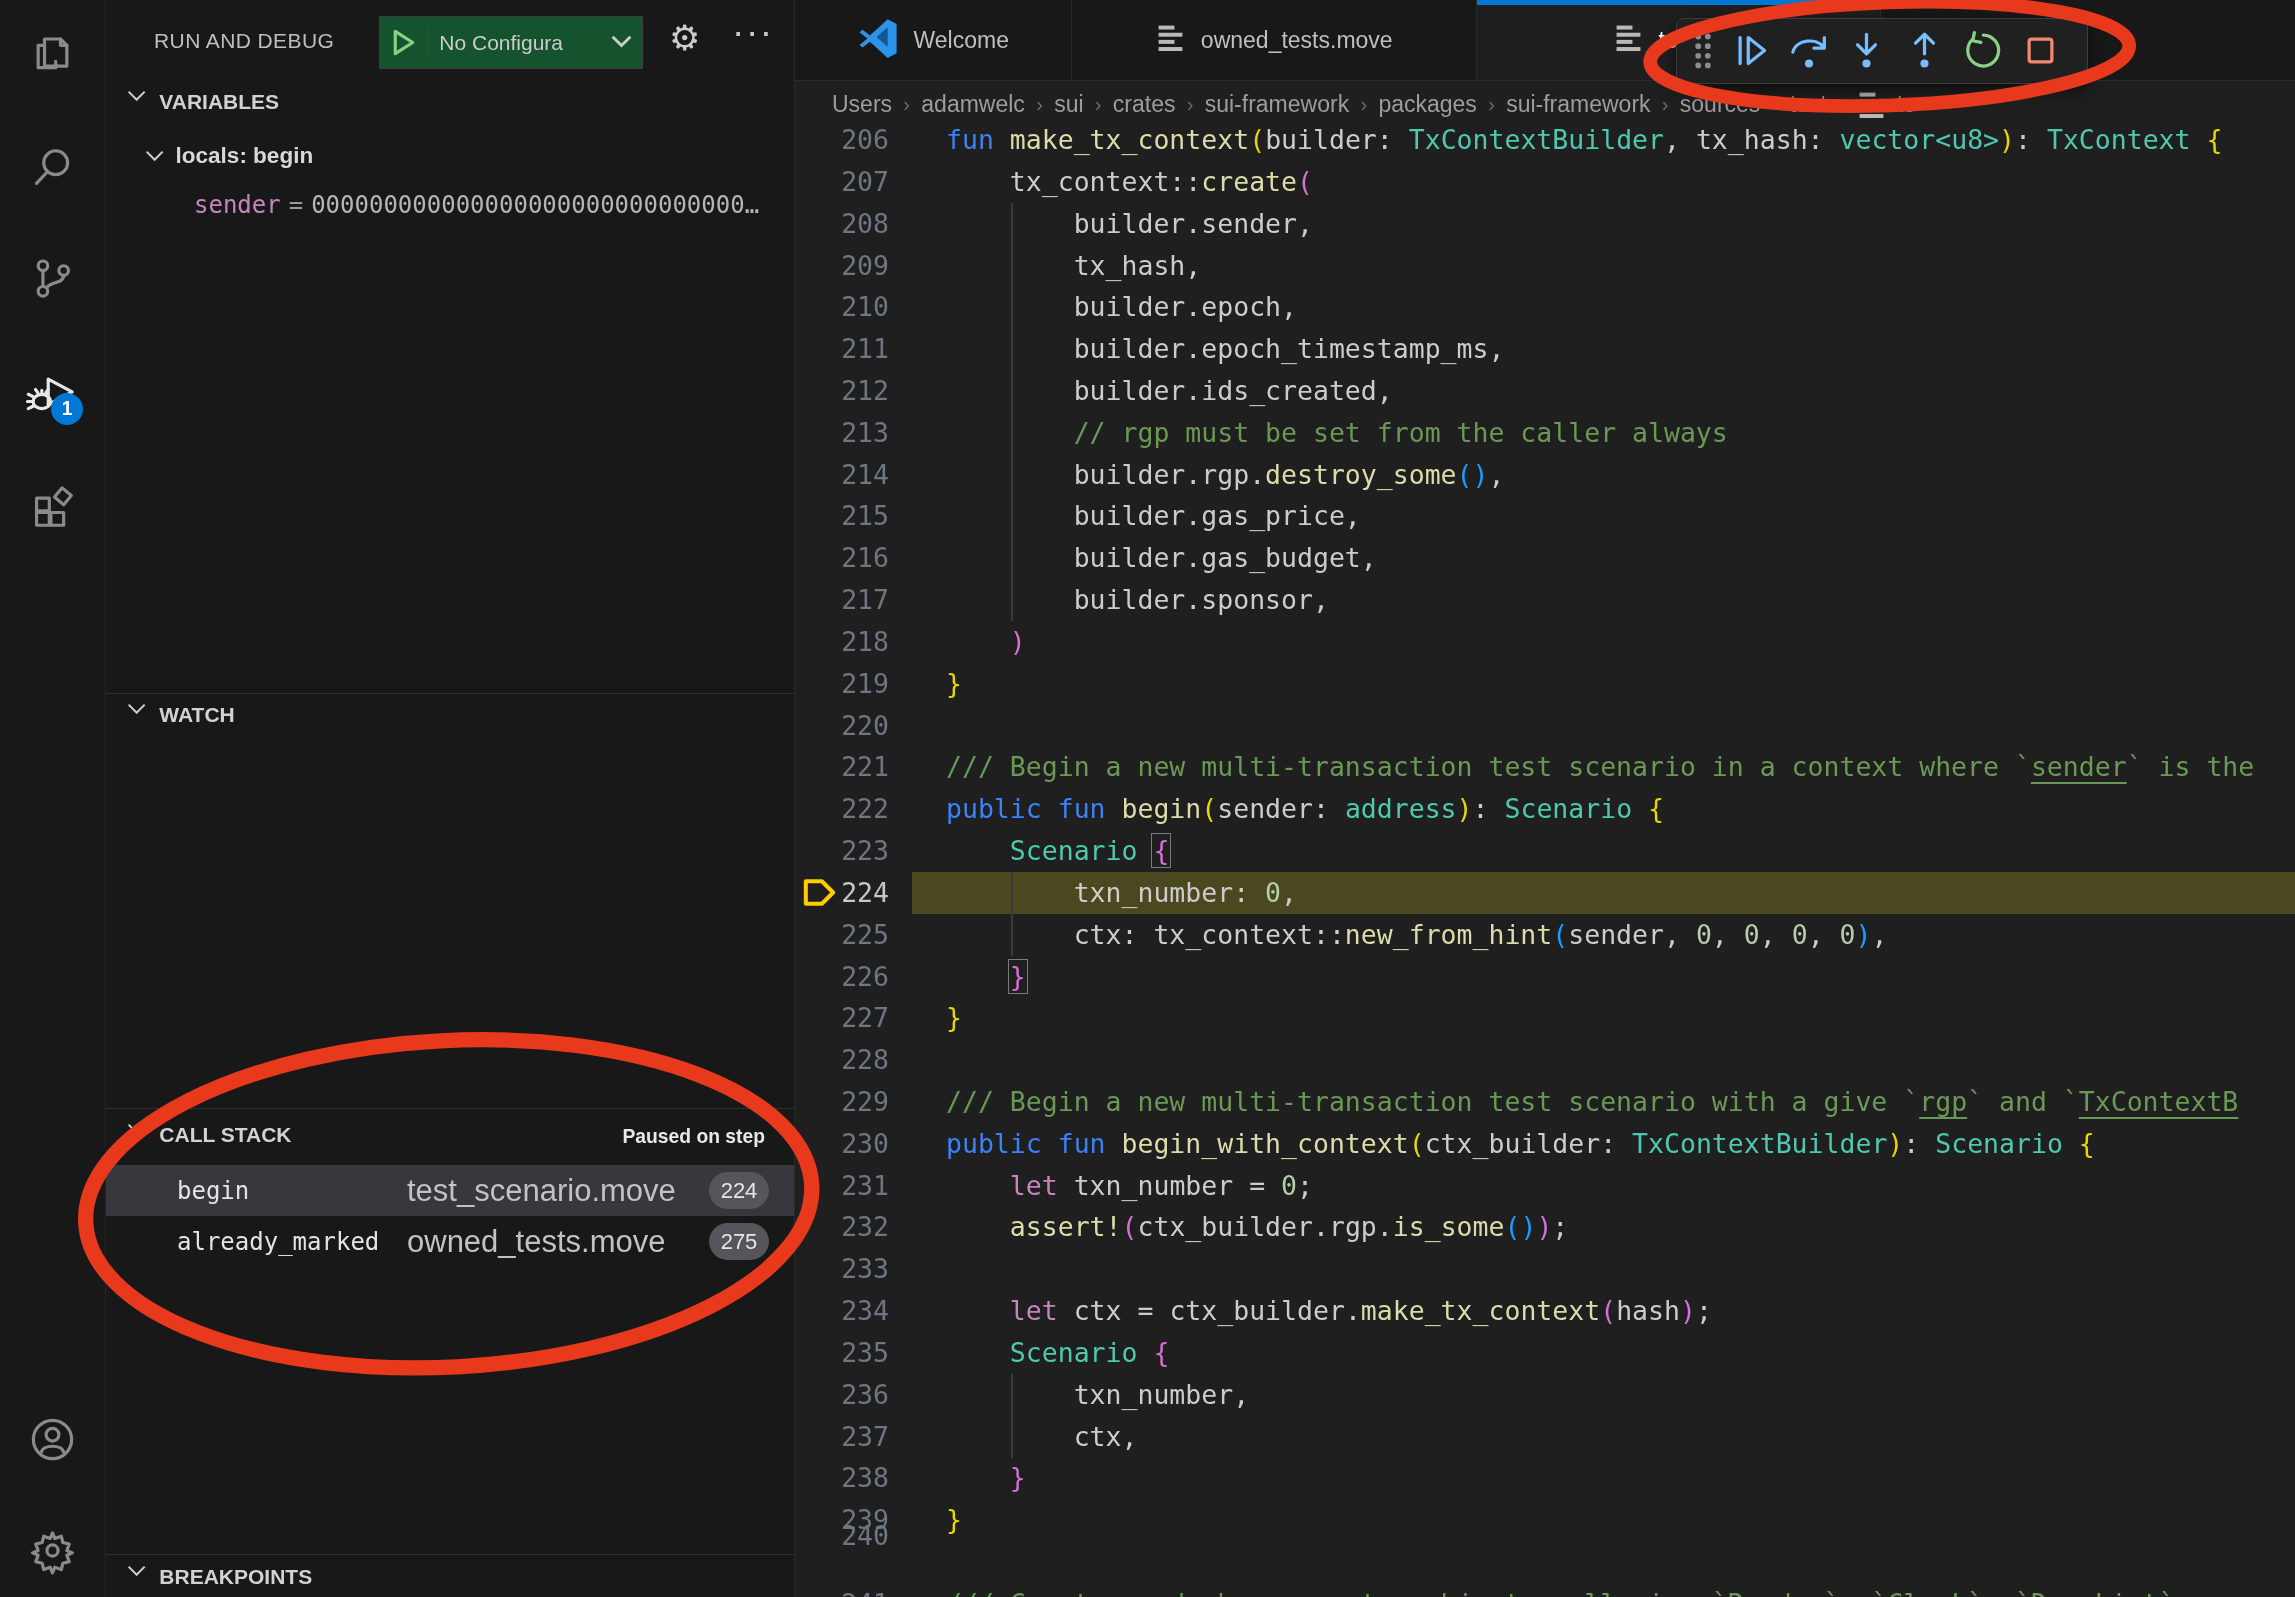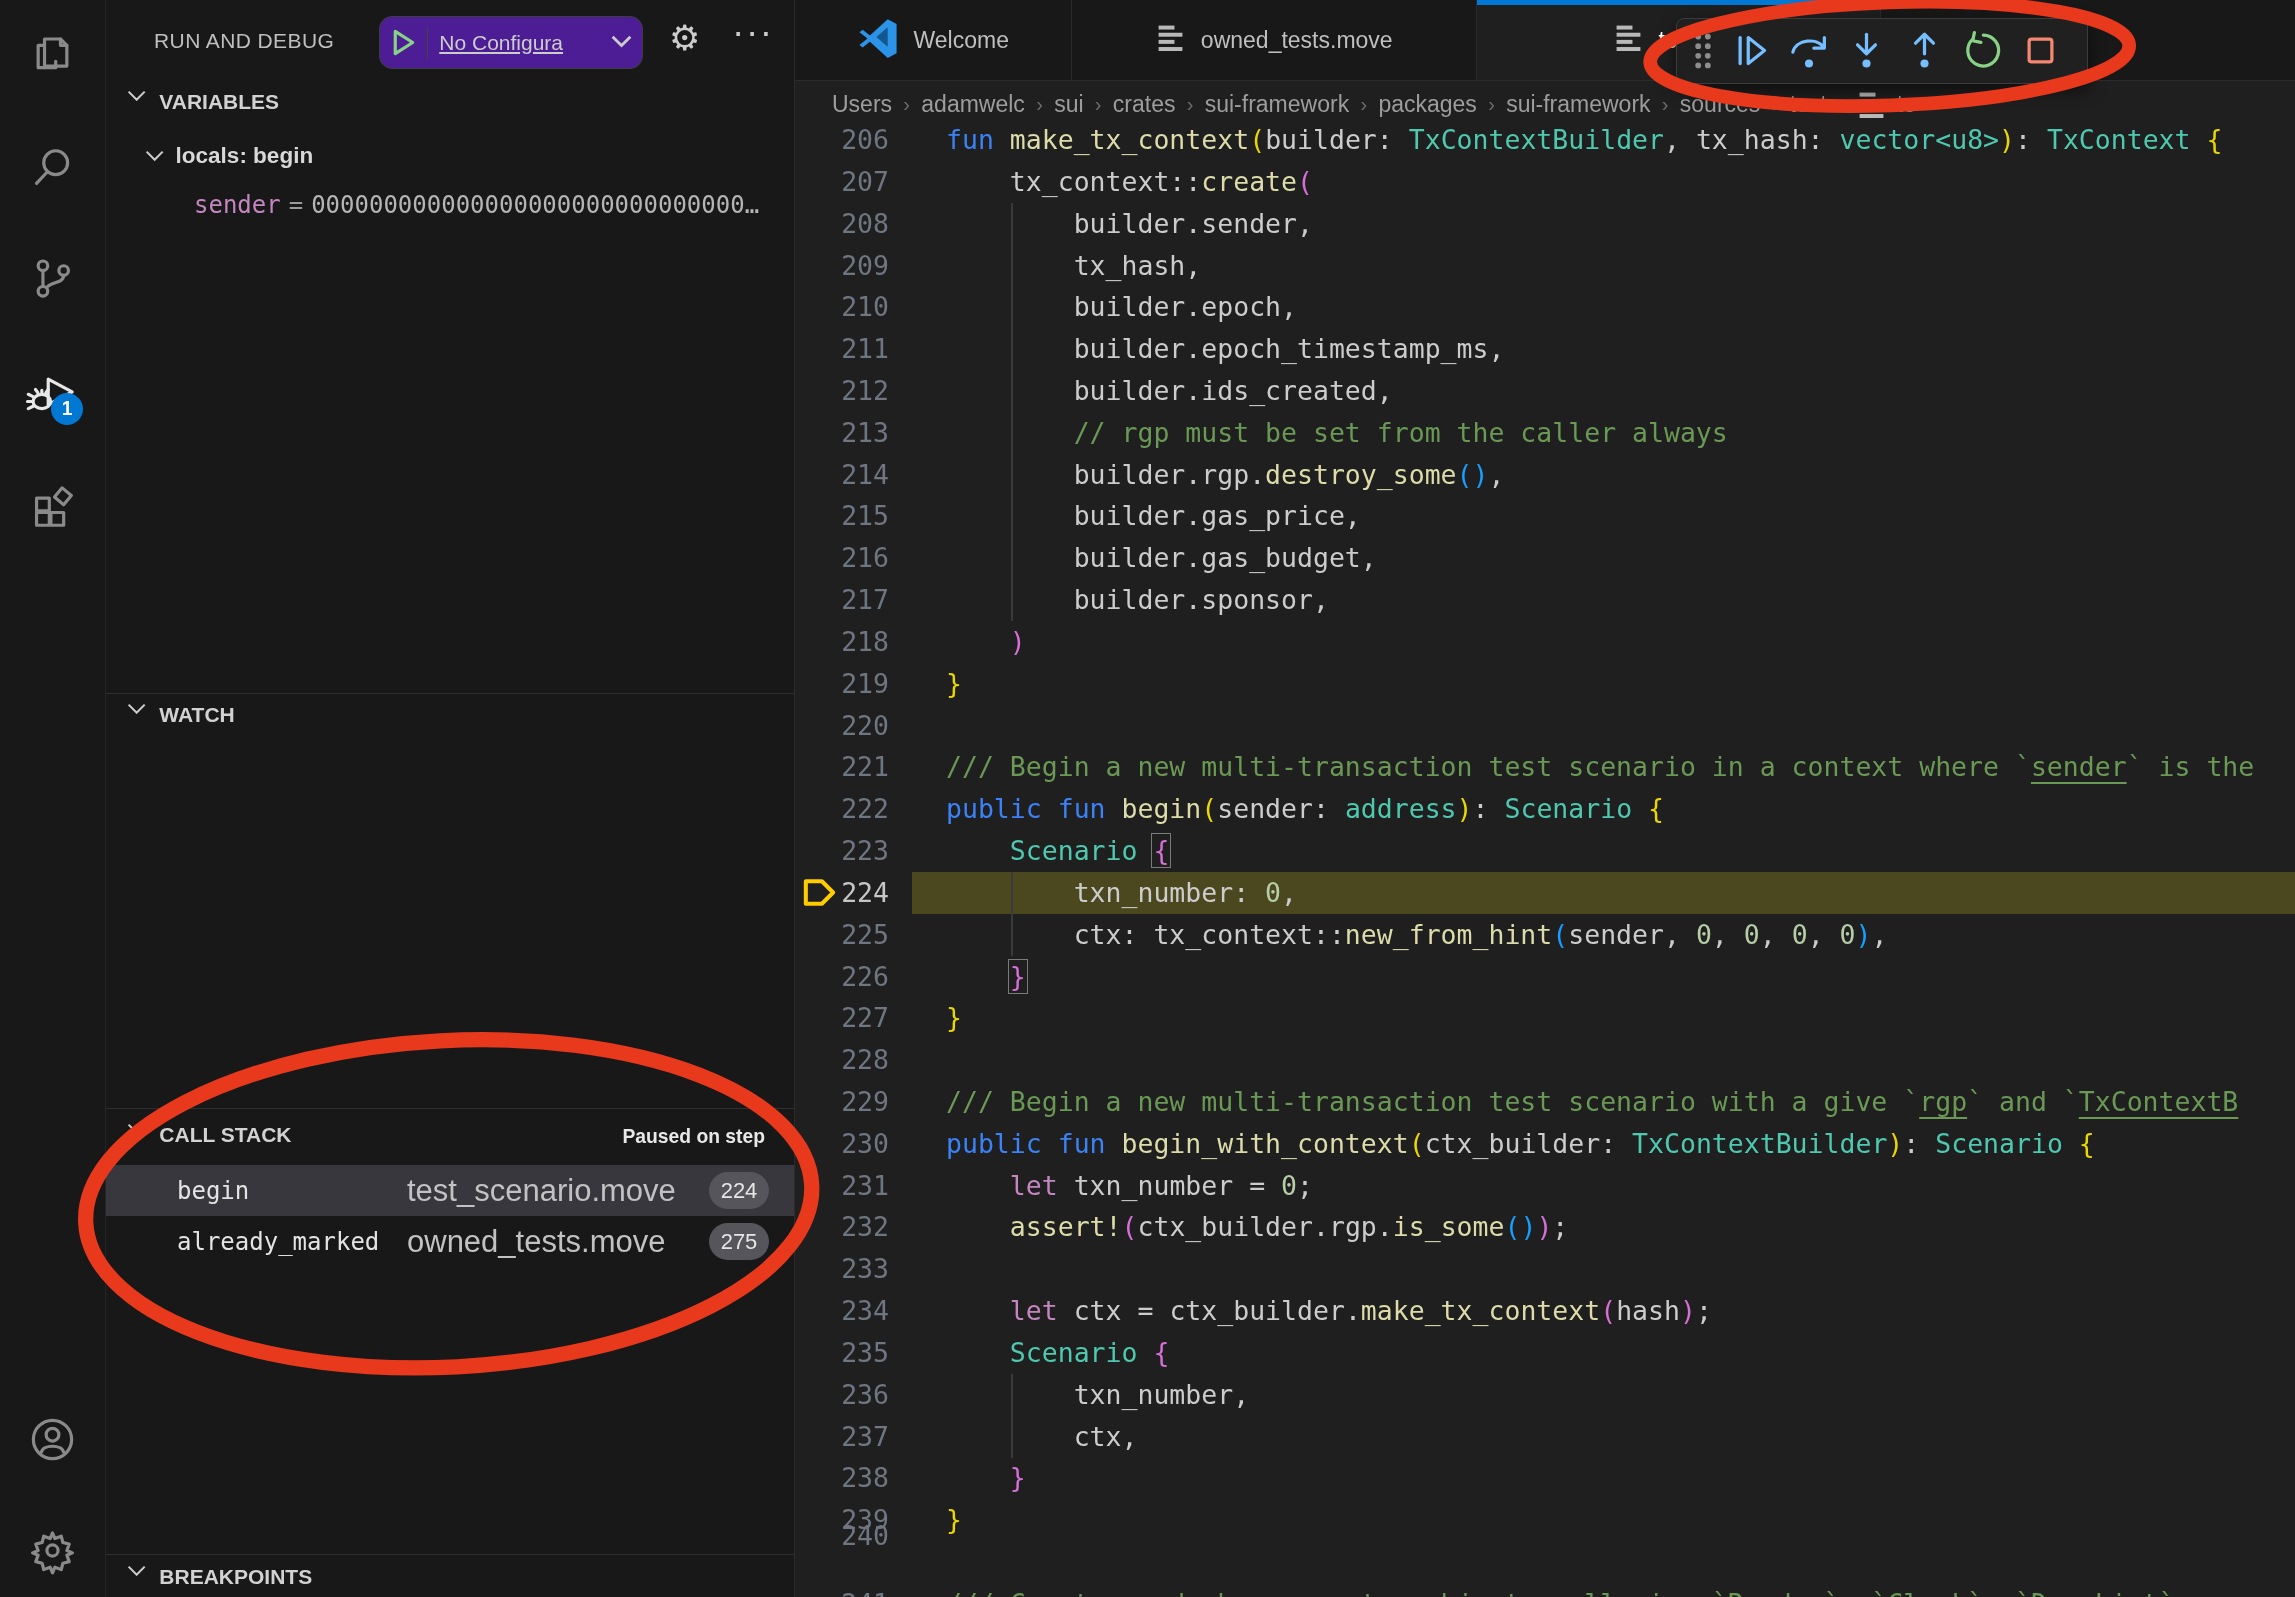--- a/index.html
+++ b/index.html
@@ -7,22 +7,22 @@
         font-family:"Liberation Sans",sans-serif;color:#cccccc;}
   
   .activitybar{position:absolute;left:0;top:0;width:105px;height:100%;background:#181818;border-right:0.8px solid #252525;z-index:4;}
   .ab-item{position:absolute;left:0;width:105px;height:80px;display:flex;align-items:center;justify-content:center;color:#8a8a8a;cursor:pointer;}
   .ab-item.active{color:#e7e7e7;}
   .ab-badge{position:absolute;left:51px;top:40px;min-width:32px;height:32px;border-radius:16px;background:#0078d4;
             color:#fff;font-size:19.3px;font-weight:700;display:flex;align-items:center;justify-content:center;}
   
   .sidebar{position:absolute;left:106px;top:0;width:688px;height:100%;background:#181818;border-right:0.8px solid #2b2b2b;z-index:3;}
   .sb-title{position:absolute;left:48px;top:29px;font-size:21px;letter-spacing:0.4px;color:#bfbfbf;white-space:nowrap;}
-  .cfg-dropdown{position:absolute;left:273px;top:16px;width:262px;height:51px;background:#4c1d95;border:0.8px solid #3f3f3f;
-                border-radius:13px;display:flex;align-items:center;cursor:pointer;overflow:hidden;text-decoration:underline;}
+  .cfg-dropdown{position:absolute;left:273px;top:16px;width:262px;height:51px;background:#14532d;border:0.8px solid #3f3f3f;
+                border-radius:1px;display:flex;align-items:center;cursor:pointer;overflow:hidden;}
   .cfg-play{width:47px;display:flex;justify-content:center;border-right:0.8px solid #444;height:32px;align-items:center;}
   .cfg-label{flex:1;font-size:21px;color:#cccccc;padding-left:11.3px;white-space:nowrap;overflow:hidden;}
   .cfg-chev{padding:0 9.7px;color:#cccccc;}
   .sb-gear{position:absolute;left:563px;top:17.7px;font-size:35px;color:#cccccc;cursor:pointer;}
   .sb-dots{position:absolute;left:626px;top:11.3px;font-size:37px;color:#cccccc;cursor:pointer;letter-spacing:1.6px;}
   .sec-head{position:absolute;display:flex;align-items:flex-start;gap:13px;font-weight:700;font-size:21px;color:#d2d2d2;cursor:pointer;white-space:nowrap;}
   .divider{position:absolute;left:0;width:100%;height:0.8px;background:#2f2f2f;}
   .scope-row{position:absolute;left:39px;display:flex;align-items:center;gap:11.3px;font-weight:700;font-size:22.5px;color:#d8d8d8;cursor:pointer;}
   .var-row{position:absolute;left:88px;font-family:"DejaVu Sans Mono",monospace;font-size:24px;white-space:nowrap;}
   .var-name{color:#c586c0;}

